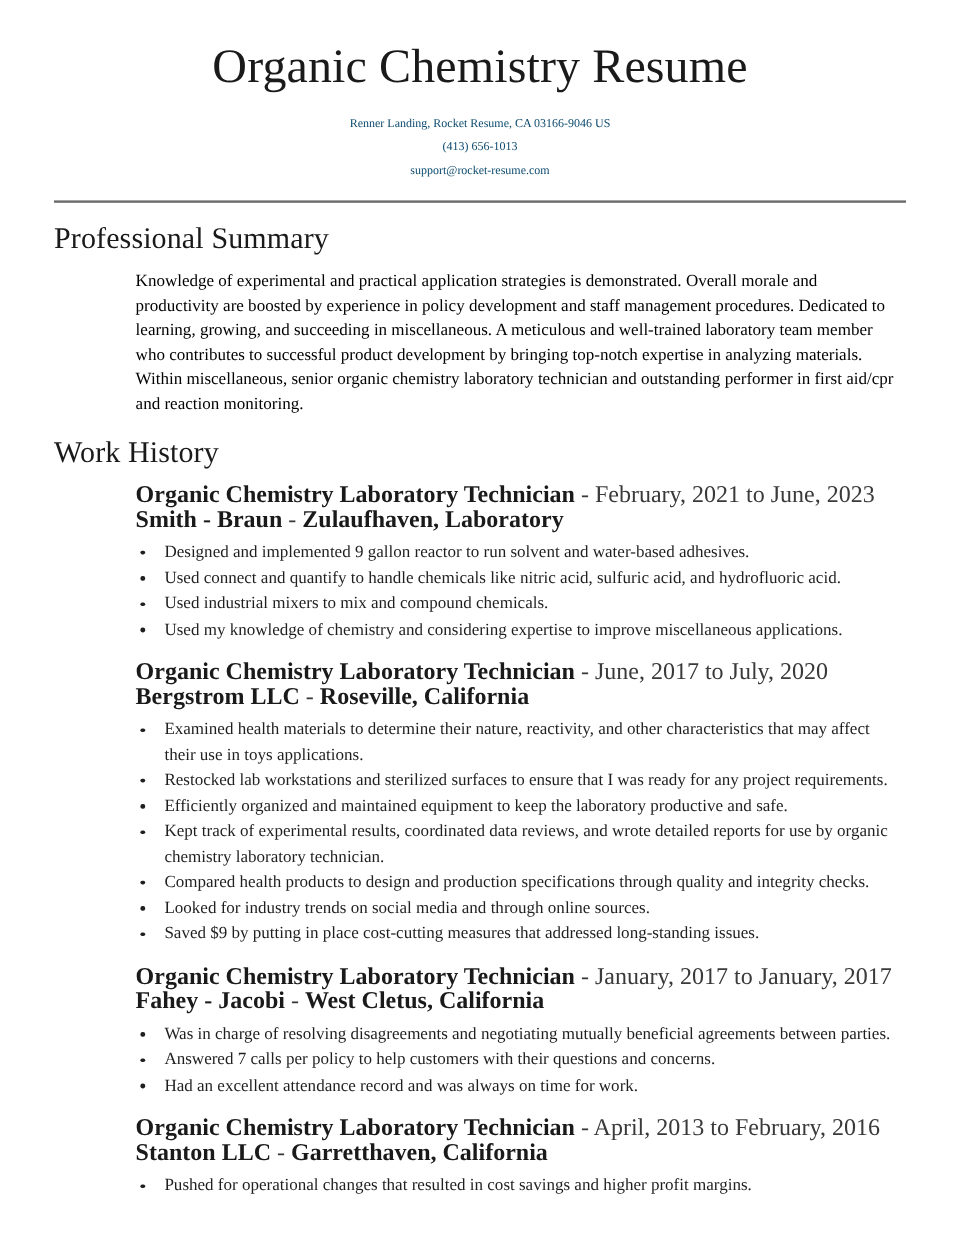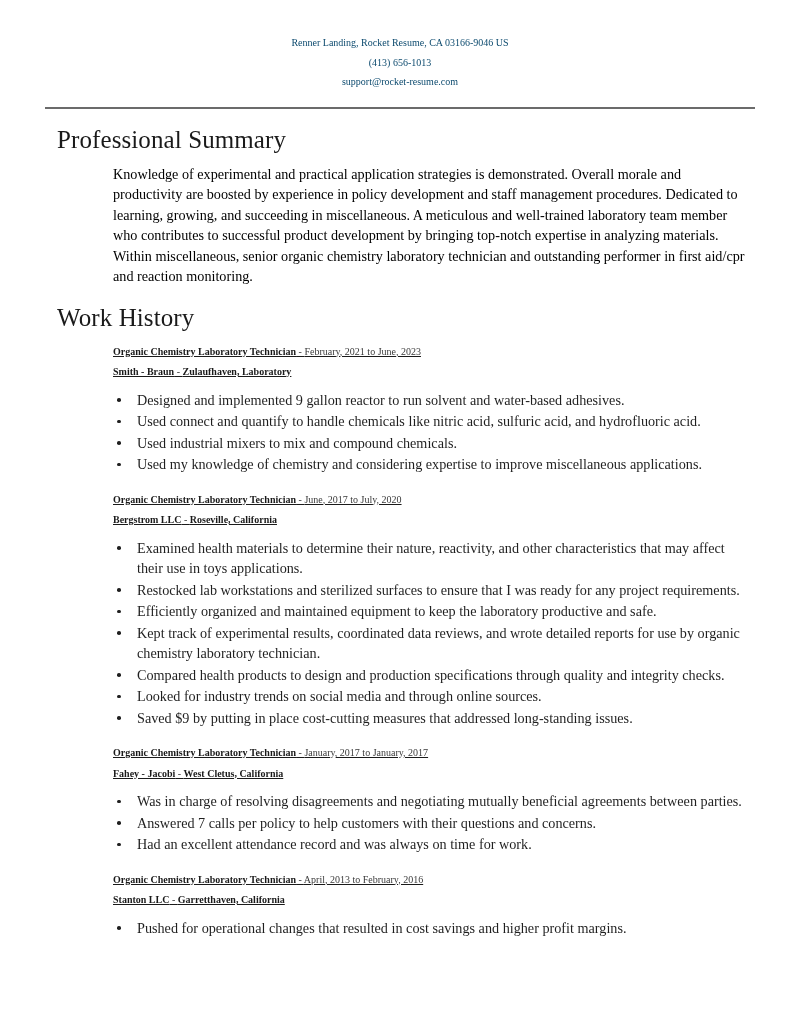--- a/index.html
+++ b/index.html
@@ -55,21 +55,21 @@
 
   
   .section {
     margin-top: 16px;
   }
   .section-heading {
     font-size: 25px;
     font-weight: 400;
     line-height: 1.2;
     color: #1a1a1a;
-    margin: 0 0 9px 12px;
+    margin: 0 0 9px 0;
     padding-left: 45px;
     letter-spacing: 0.1px;
   }
 
   .section-body {
     padding-left: 113px;
     padding-right: 52px;
   }
 
   .summary-text {
@@ -81,24 +81,23 @@
   }
 
   
   .job {
     margin-bottom: 15px;
   }
   .job:last-child {
     margin-bottom: 0;
   }
   .job-line {
-    font-size: 10px;
+    font-size: 20px;
     line-height: 20.5px;
     color: #1a1a1a;
-    text-decoration: underline;
   }
   .job-title {
     font-weight: 600;
   }
   .job-sep {
     font-weight: 400;
     color: #3a3a3a;
   }
   .job-dates {
     font-weight: 400;
@@ -134,20 +133,21 @@
     border-radius: 50%;
     background: #1f1f1f;
   }
 </style>
 </head>
 <body>
 
 <div class="page">
 
   <div class="header">
+    <h1 class="resume-title">Organic Chemistry Resume</h1>
     <p class="contact-line">Renner Landing, Rocket Resume, CA 03166-9046 US</p>
     <p class="contact-line">(413) 656-1013</p>
     <p class="contact-line">support@rocket-resume.com</p>
   </div>
 
   <hr class="divider">
 
   <div class="section">
     <h2 class="section-heading">Professional Summary</h2>
     <div class="section-body">

